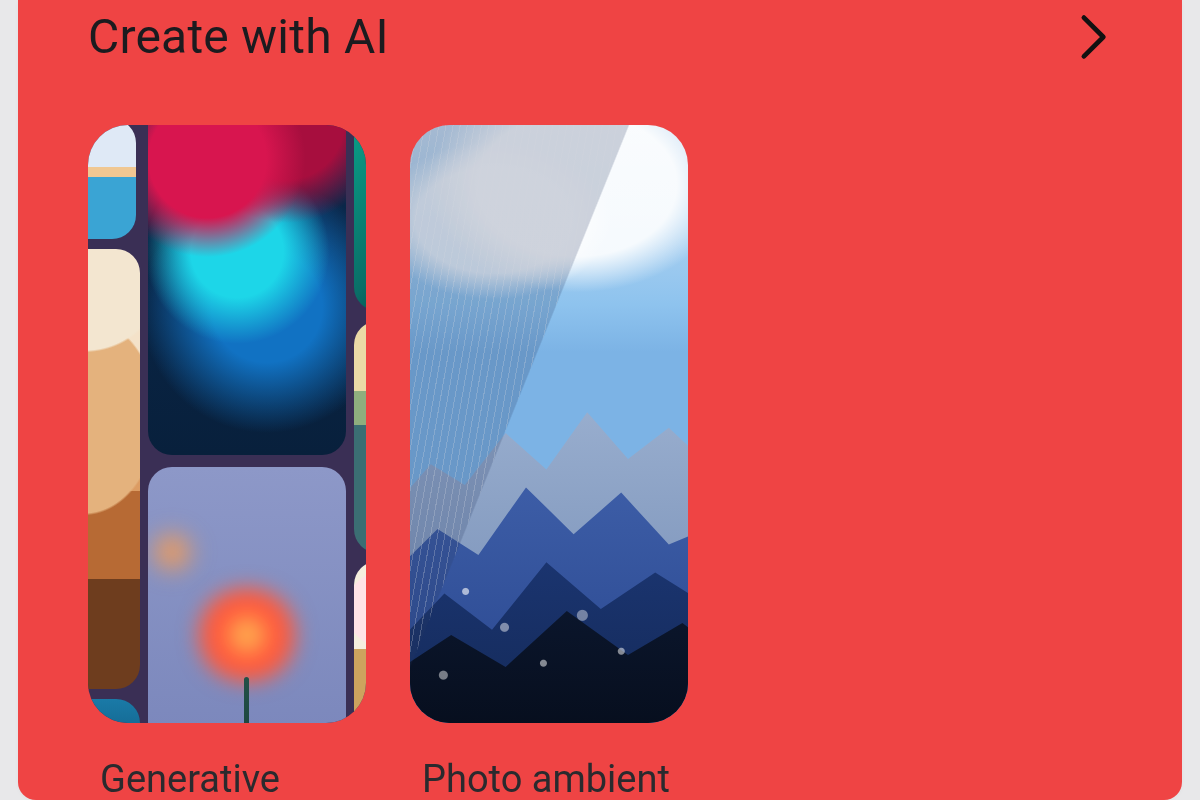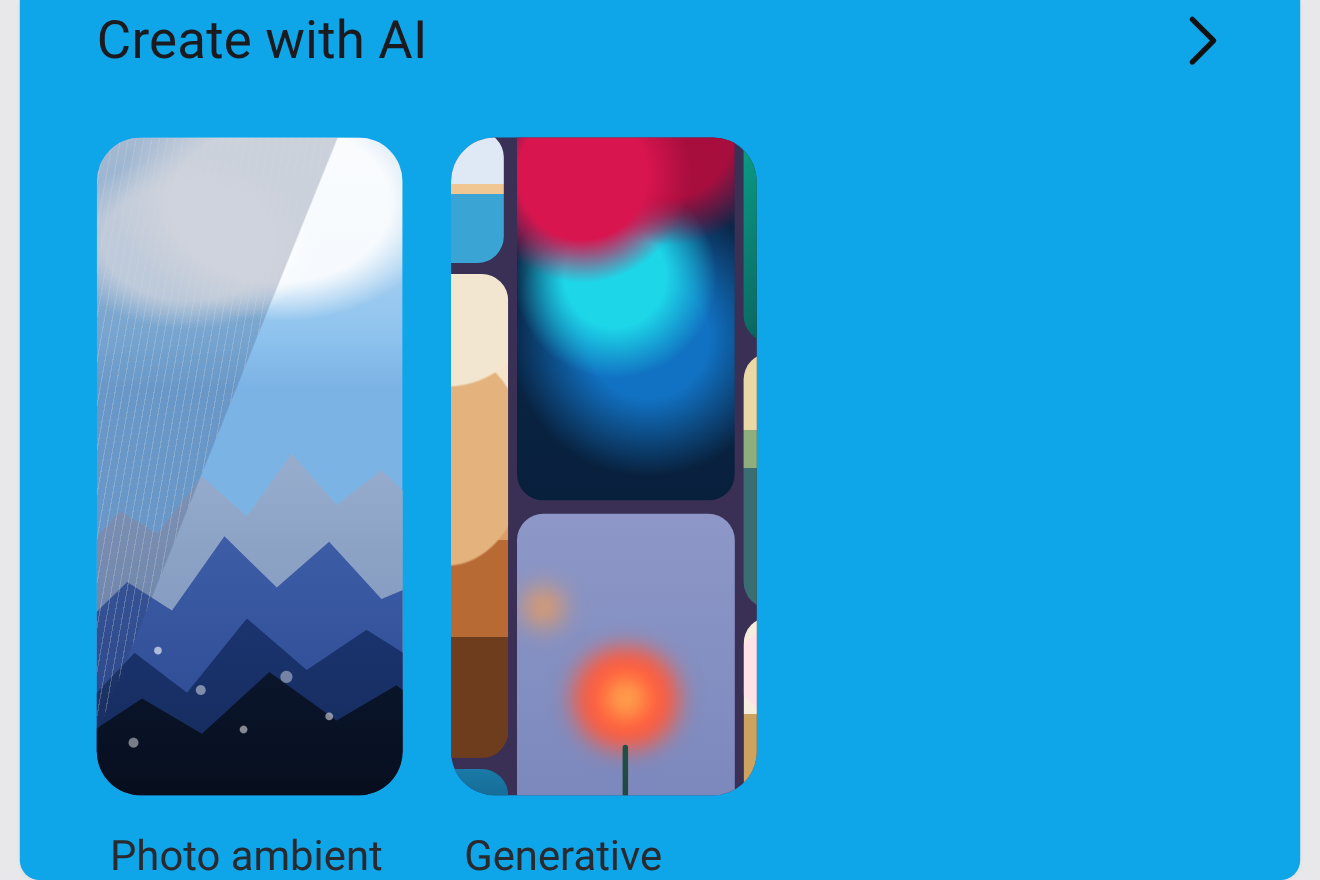--- a/index.html
+++ b/index.html
@@ -4,21 +4,21 @@
   <style>
     * { box-sizing: border-box; margin: 0; padding: 0; }
     body {
       font-family: -apple-system, 'Segoe UI', Roboto, 'Helvetica Neue', Arial, sans-serif;
       background: #e8e8ea;
       width: 1200px;
       height: 800px;
       overflow: hidden;
     }
     .panel {
-      background: #0ea5e9;
+      background: #ef4444;
       margin: 0 18px;
       border-radius: 0 0 18px 18px;
       height: 100%;
       padding: 2px 70px 0 70px;
       box-shadow: 0 1px 4px rgba(0,0,0,0.03);
     }
     .section-header {
       display: flex;
       align-items: center;
       justify-content: space-between;
@@ -172,44 +172,44 @@
 <div class="panel">
 
   <div class="section-header">
     <h2 class="section-title">Create with AI</h2>
     <svg class="chevron" viewBox="0 0 24 36">
       <polyline points="4,4 18,18 4,32" fill="none" stroke="currentColor" stroke-width="3.4" stroke-linecap="round" stroke-linejoin="round"></polyline>
     </svg>
   </div>
 
   <div class="card-row">
-
-    <div class="card">
-      <div class="thumb amb">
-        <div class="ridge r1"></div>
-        <div class="ridge r2"></div>
-        <div class="ridge r3"></div>
-        <div class="ridge r4"></div>
-        <div class="dots"></div>
-        <div class="rain"></div>
-      </div>
-      <div class="card-label">Photo ambient</div>
-    </div>
 
     <div class="card">
       <div class="thumb gen">
         <div class="tile beach"></div>
         <div class="tile inkcloud"></div>
         <div class="tile teal"></div>
         <div class="tile desert"></div>
         <div class="tile lake"></div>
         <div class="tile poppy">
             <div class="stem"></div>
           </div>
         <div class="tile cupcake"></div>
         <div class="tile sea"></div>
 
       </div>
       <div class="card-label">Generative</div>
     </div>
 
+    <div class="card">
+      <div class="thumb amb">
+        <div class="ridge r1"></div>
+        <div class="ridge r2"></div>
+        <div class="ridge r3"></div>
+        <div class="ridge r4"></div>
+        <div class="dots"></div>
+        <div class="rain"></div>
+      </div>
+      <div class="card-label">Photo ambient</div>
+    </div>
+
   </div>
 </div>
 
 </body></html>

